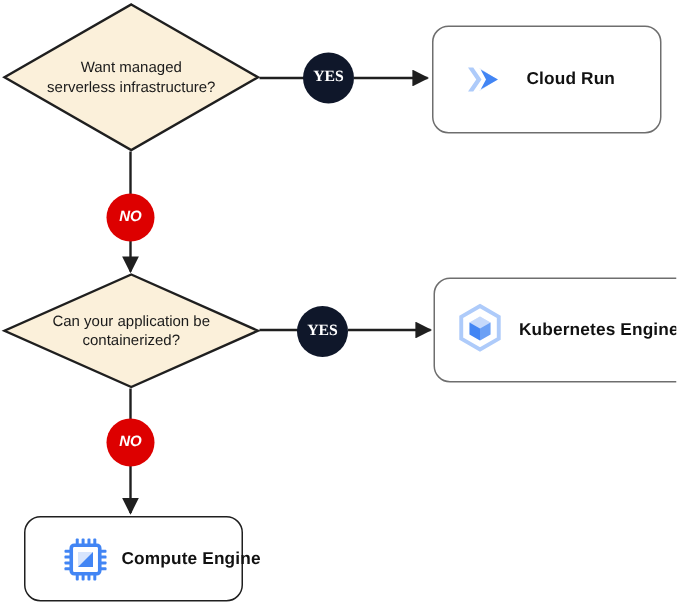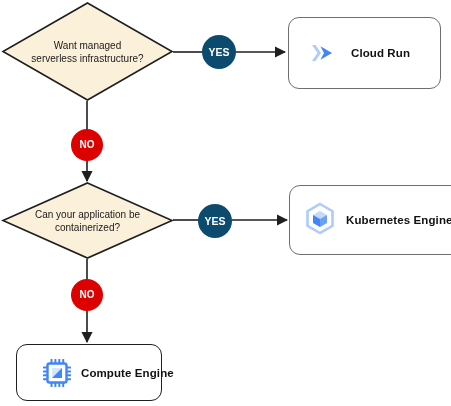--- a/index.html
+++ b/index.html
@@ -86,26 +86,28 @@
     position: absolute;
     border-radius: 50%;
     display: flex;
     align-items: center;
     justify-content: center;
     color: #ffffff;
     font-weight: bold;
     line-height: 1;
   }
   .badge-yes {
-    background: #0c4a6e;
+    background: #0f172a;
     font-size: 10.5px;
+    font-family: Liberation Serif, serif;
   }
   .badge-no {
     background: #dd0000;
     font-size: 10px;
+    font-style: italic;
   }
 </style>
 </head>
 <body>
 
 <div id="canvas">
 
   <svg id="edges" width="451" height="406" viewBox="0 0 451 406">
     <defs>
       <marker id="arrow-dark" viewBox="0 0 10 10" refX="9" refY="5" markerWidth="7" markerHeight="7" orient="auto-start-reverse">

